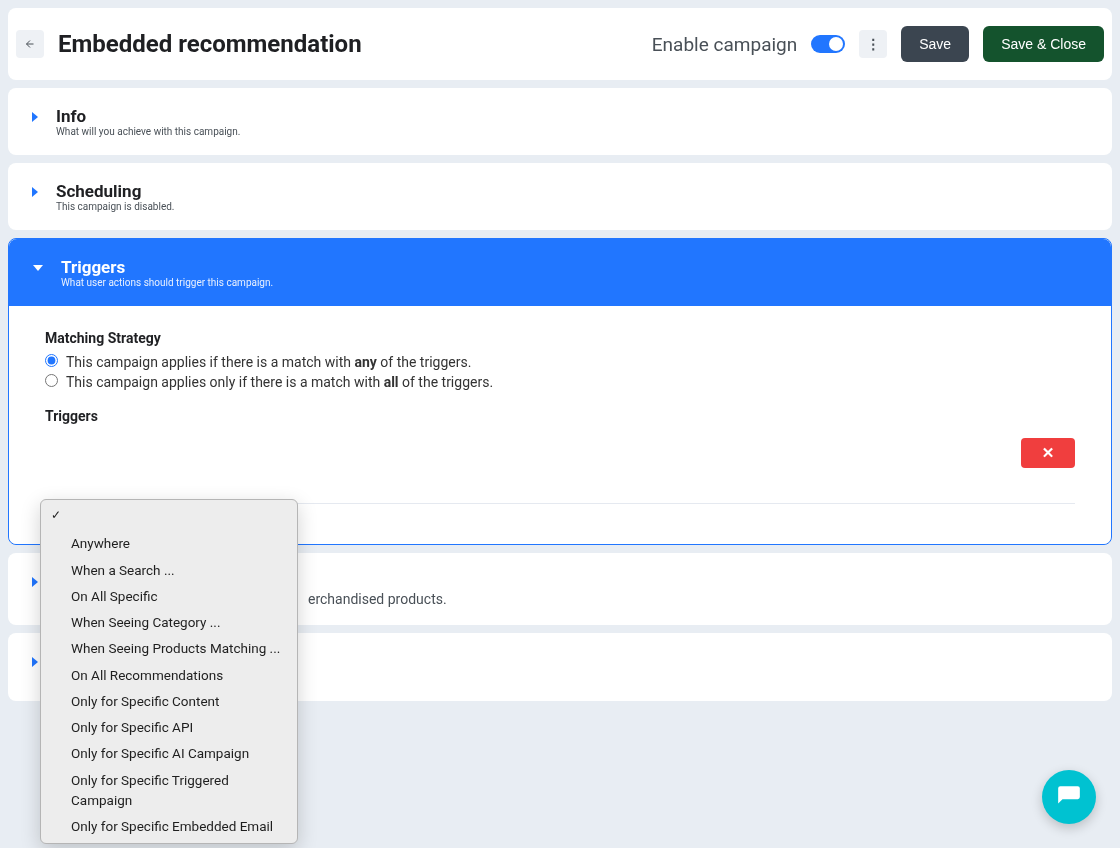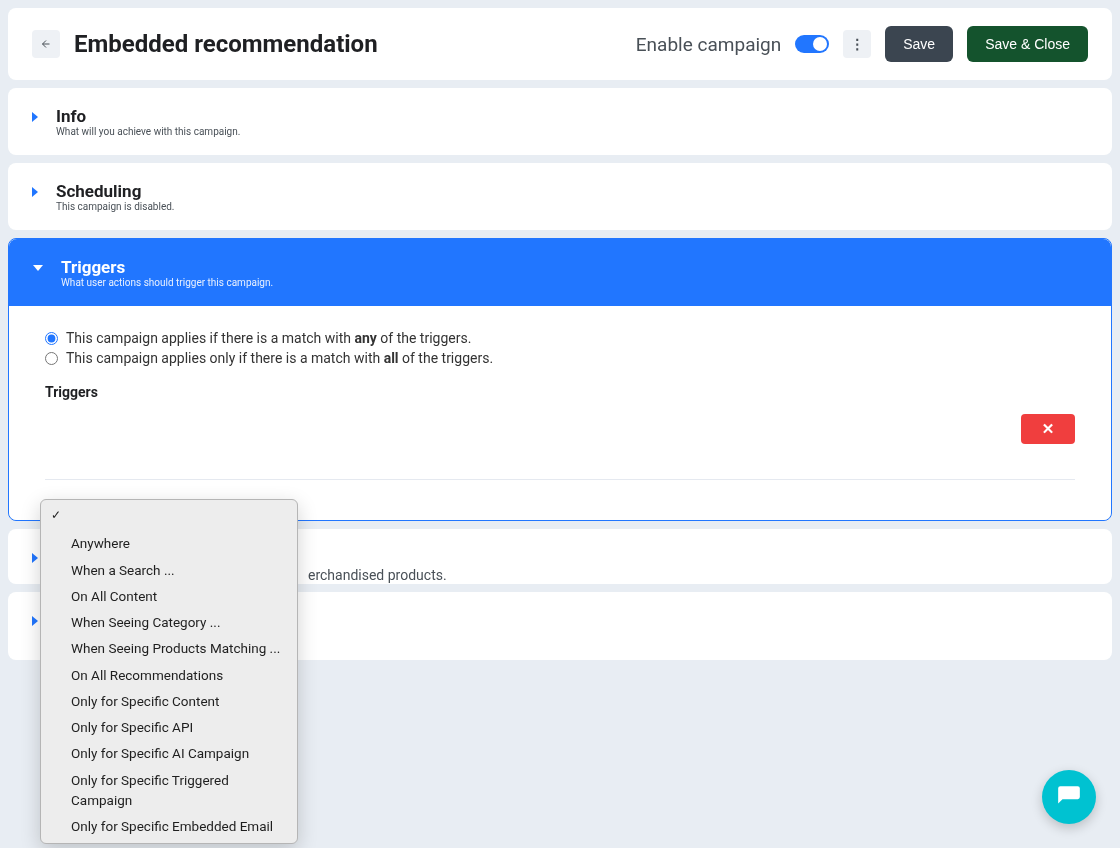--- a/index.html
+++ b/index.html
@@ -14,21 +14,21 @@
   }
 
   .card {
     background: #fff;
     border-radius: 8px;
     margin: 8px;
     position: relative;
   }
 
   
-  .header-card { padding: 18px 24px; display: flex; align-items: center; gap: 14px; }
+  .header-card { padding: 18px 8px; display: flex; align-items: center; gap: 14px; }
   .back-btn {
     width: 28px; height: 28px; background: #eef1f5; border-radius: 4px;
     display: flex; align-items: center; justify-content: center; cursor: pointer;
     color: #495057; font-size: 14px;
   }
   .page-title { font-size: 24px; font-weight: 700; color: #1f2023; flex: 1; }
   .enable-label { font-size: 19px; color: #495057; }
   .toggle {
     width: 34px; height: 18px; background: #2176ff; border-radius: 9px; position: relative; cursor: pointer;
   }
@@ -68,21 +68,21 @@
   }
   .triggers-header {
     background: #2176ff; color: #fff; padding: 18px 24px; display: flex; gap: 18px; align-items: flex-start;
     border-radius: 8px 8px 0 0;
   }
   .triggers-header .section-title { color: #fff; }
   .triggers-header .section-sub { color: #e8f0ff; }
   .triggers-body { background: #fff; padding: 24px 36px 40px; border-radius: 0 0 8px 8px;}
 
   .label { font-weight: 700; font-size: 14px; color: #1f2023; margin-bottom: 8px; }
-  .radio-row { display: flex; align-items: center; gap: 8px; margin-bottom: 4px; font-size: 14px; color: #333;}
+  .radio-row { display: flex; align-items: flex-start; gap: 8px; margin-bottom: 4px; font-size: 14px; color: #333;}
   .radio-row input { accent-color: #2176ff; }
   .radio-row b { font-weight: 700; }
 
   .triggers-label { font-weight: 700; font-size: 14px; margin-top: 18px; margin-bottom: 10px; color: #1f2023;}
   .trigger-row { position: relative; height: 70px; border-bottom: 1px solid #e5e9f0; }
   .remove-btn {
     position: absolute; right: 0; top: 4px; width: 54px; height: 30px;
     background: #f03e3e; color: #fff; border-radius: 4px; font-size: 15px; font-weight: 700;
     display: flex; align-items: center; justify-content: center; cursor: pointer;
   }
@@ -156,20 +156,21 @@
 
 <div class="triggers-card">
   <div class="triggers-header">
     <div class="chevron-down"></div>
     <div>
       <div class="section-title">Triggers</div>
       <div class="section-sub">What user actions should trigger this campaign.</div>
     </div>
   </div>
   <div class="triggers-body">
+    <div class="label">Matching Strategy</div>
 
     <label class="radio-row">
       <input type="radio" name="match" checked="" style="">
       <span>
         <span>This campaign applies if there is a match with </span><b>any</b><span> of the triggers.</span>
       </span>
     </label>
     <label class="radio-row">
       <input type="radio" name="match" style="">
       <span>
@@ -179,37 +180,37 @@
 
     <div class="triggers-label">Triggers</div>
 
     <div class="trigger-row">
       <div class="remove-btn">✕</div>
     </div>
 
   </div>
 </div>
 
-<div class="card section" style="height:55px;">
+<div class="card section" style="height:72px;">
   <div class="chevron"></div>
   <div style="width:100%;">
     <div class="hidden-continuation" style="padding-top:20px;">erchandised products.</div>
   </div>
 </div>
 
 <div class="card section" style="height:68px;">
   <div class="chevron"></div>
 </div>
 
 <div class="dropdown">
   <div class="dropdown-item check">&nbsp;</div>
   <div id="dd-items">
       <div class="dropdown-item">Anywhere</div>
       <div class="dropdown-item">When a Search ...</div>
-      <div class="dropdown-item">On All Content</div>
+      <div class="dropdown-item">On All Specific</div>
       <div class="dropdown-item">When Seeing Category ...</div>
       <div class="dropdown-item">When Seeing Products Matching ...</div>
       <div class="dropdown-item">On All Recommendations</div>
       <div class="dropdown-item">Only for Specific Content</div>
       <div class="dropdown-item">Only for Specific API</div>
       <div class="dropdown-item">Only for Specific AI Campaign</div>
       <div class="dropdown-item">Only for Specific Triggered Campaign</div>
       <div class="dropdown-item">Only for Specific Embedded Email</div>
     </div>
 </div>

